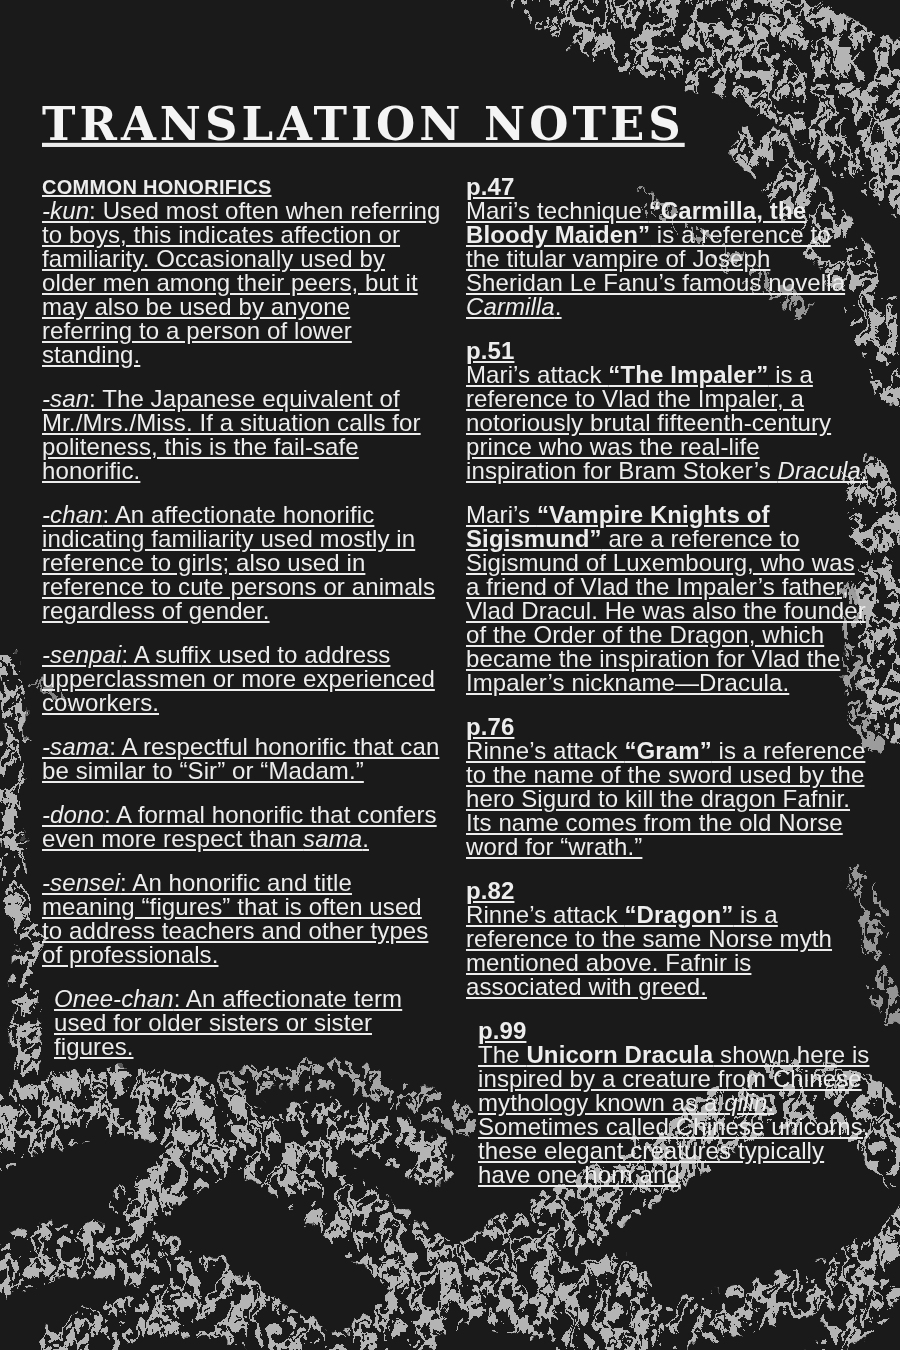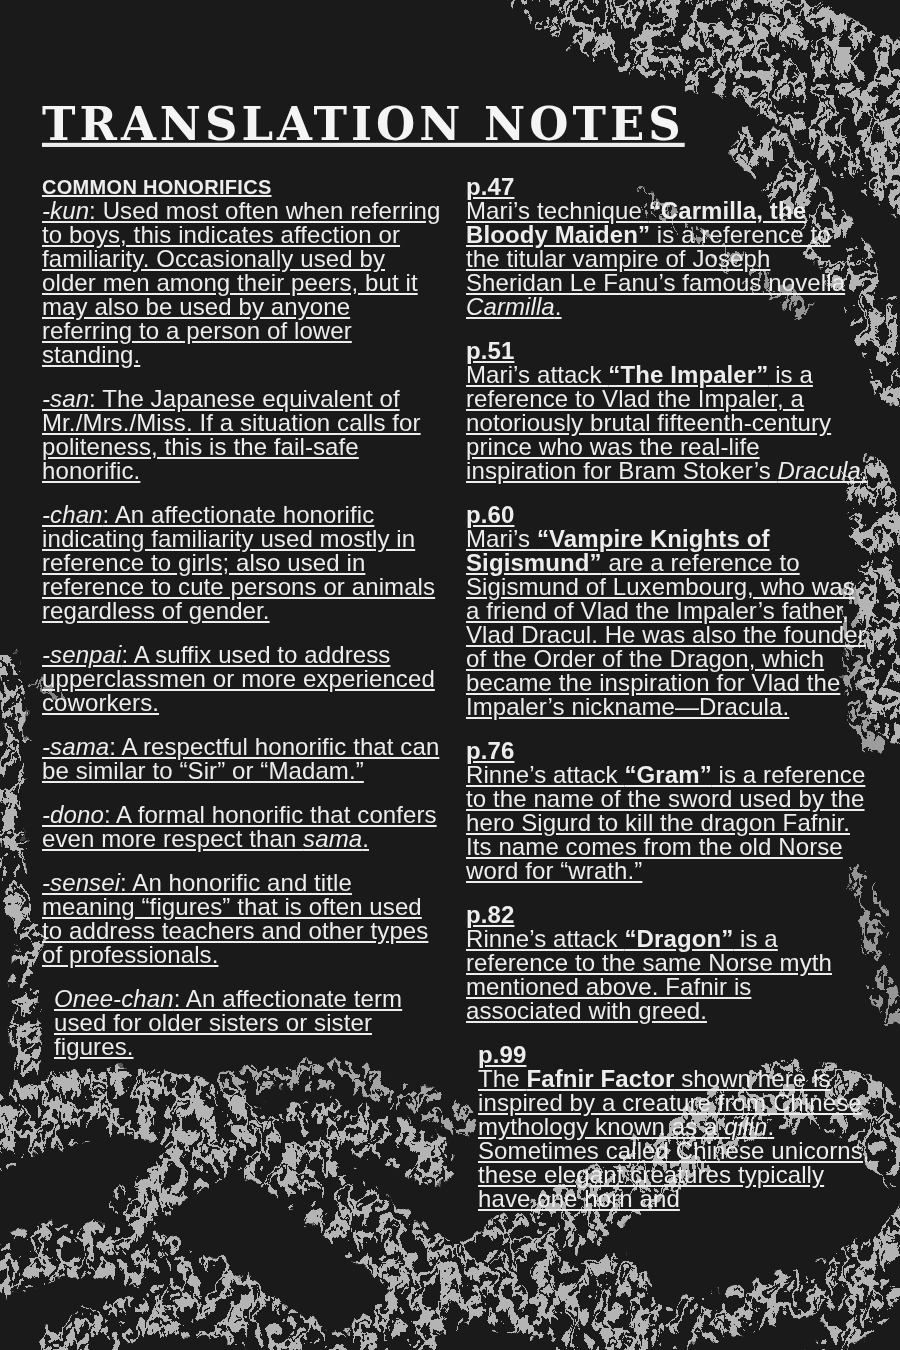--- a/index.html
+++ b/index.html
@@ -119,21 +119,21 @@
         <p class="entry"><span class="i">-senpai</span><span>: A suffix used to address upperclassmen or more experienced coworkers.</span></p>
         <p class="entry"><span class="i">-sama</span><span>: A respectful honorific that can be similar to “Sir” or “Madam.”</span></p>
         <p class="entry"><span class="i">-dono</span><span>: A formal honorific that confers even more respect than </span><span class="i">sama</span><span>.</span></p>
         <p class="entry"><span class="i">-sensei</span><span>: An honorific and title meaning “figures” that is often used to address teachers and other types of professionals.</span></p>
         <p class="entry"><span class="i">Onee-chan</span><span>: An affectionate term used for older sisters or sister figures.</span></p>
       </div>
 
       <div class="col-right">
         <p class="entry"><span class="page-label">p.47</span><span><span>Mari’s technique </span><span class="b">“Carmilla, the Bloody Maiden”</span><span> is a reference to the titular vampire of Joseph Sheridan Le Fanu’s famous novella </span><span class="i">Carmilla</span><span>.</span></span></p>
         <p class="entry"><span class="page-label">p.51</span><span><span>Mari’s attack </span><span class="b">“The Impaler”</span><span> is a reference to Vlad the Impaler, a notoriously brutal fifteenth-century prince who was the real-life inspiration for Bram Stoker’s </span><span class="i">Dracula</span><span>.</span></span></p>
-        <p class="entry"><span class="page-label">p.60</span><span><span>Mari’s </span><span class="b">“Vampire Knights of Sigismund”</span><span> are a reference to Sigismund of Luxembourg, who was a friend of Vlad the Impaler’s father, Vlad Dracul. He was also the founder of the Order of the Dragon, which became the inspiration for Vlad the Impaler’s nickname—Dracula.</span></span></p>
+        <p class="entry"><span><span>Mari’s </span><span class="b">“Vampire Knights of Sigismund”</span><span> are a reference to Sigismund of Luxembourg, who was a friend of Vlad the Impaler’s father, Vlad Dracul. He was also the founder of the Order of the Dragon, which became the inspiration for Vlad the Impaler’s nickname—Dracula.</span></span></p>
         <p class="entry"><span class="page-label">p.76</span><span><span>Rinne’s attack </span><span class="b">“Gram”</span><span> is a reference to the name of the sword used by the hero Sigurd to kill the dragon Fafnir. Its name comes from the old Norse word for “wrath.”</span></span></p>
         <p class="entry"><span class="page-label">p.82</span><span><span>Rinne’s attack </span><span class="b">“Dragon”</span><span> is a reference to the same Norse myth mentioned above. Fafnir is associated with greed.</span></span></p>
-        <p class="entry"><span class="page-label">p.99</span><span><span>The </span><span class="b">Fafnir Factor</span><span> shown here is inspired by a creature from Chinese mythology known as a </span><span class="i">qilin</span><span>. Sometimes called Chinese unicorns, these elegant creatures typically have one horn and</span></span></p>
+        <p class="entry"><span class="page-label">p.99</span><span><span>The </span><span class="b">Unicorn Dracula</span><span> shown here is inspired by a creature from Chinese mythology known as a </span><span class="i">qilin</span><span>. Sometimes called Chinese unicorns, these elegant creatures typically have one horn and</span></span></p>
       </div>
 
     </div>
   </div>
 </div>
 
 </body></html>

